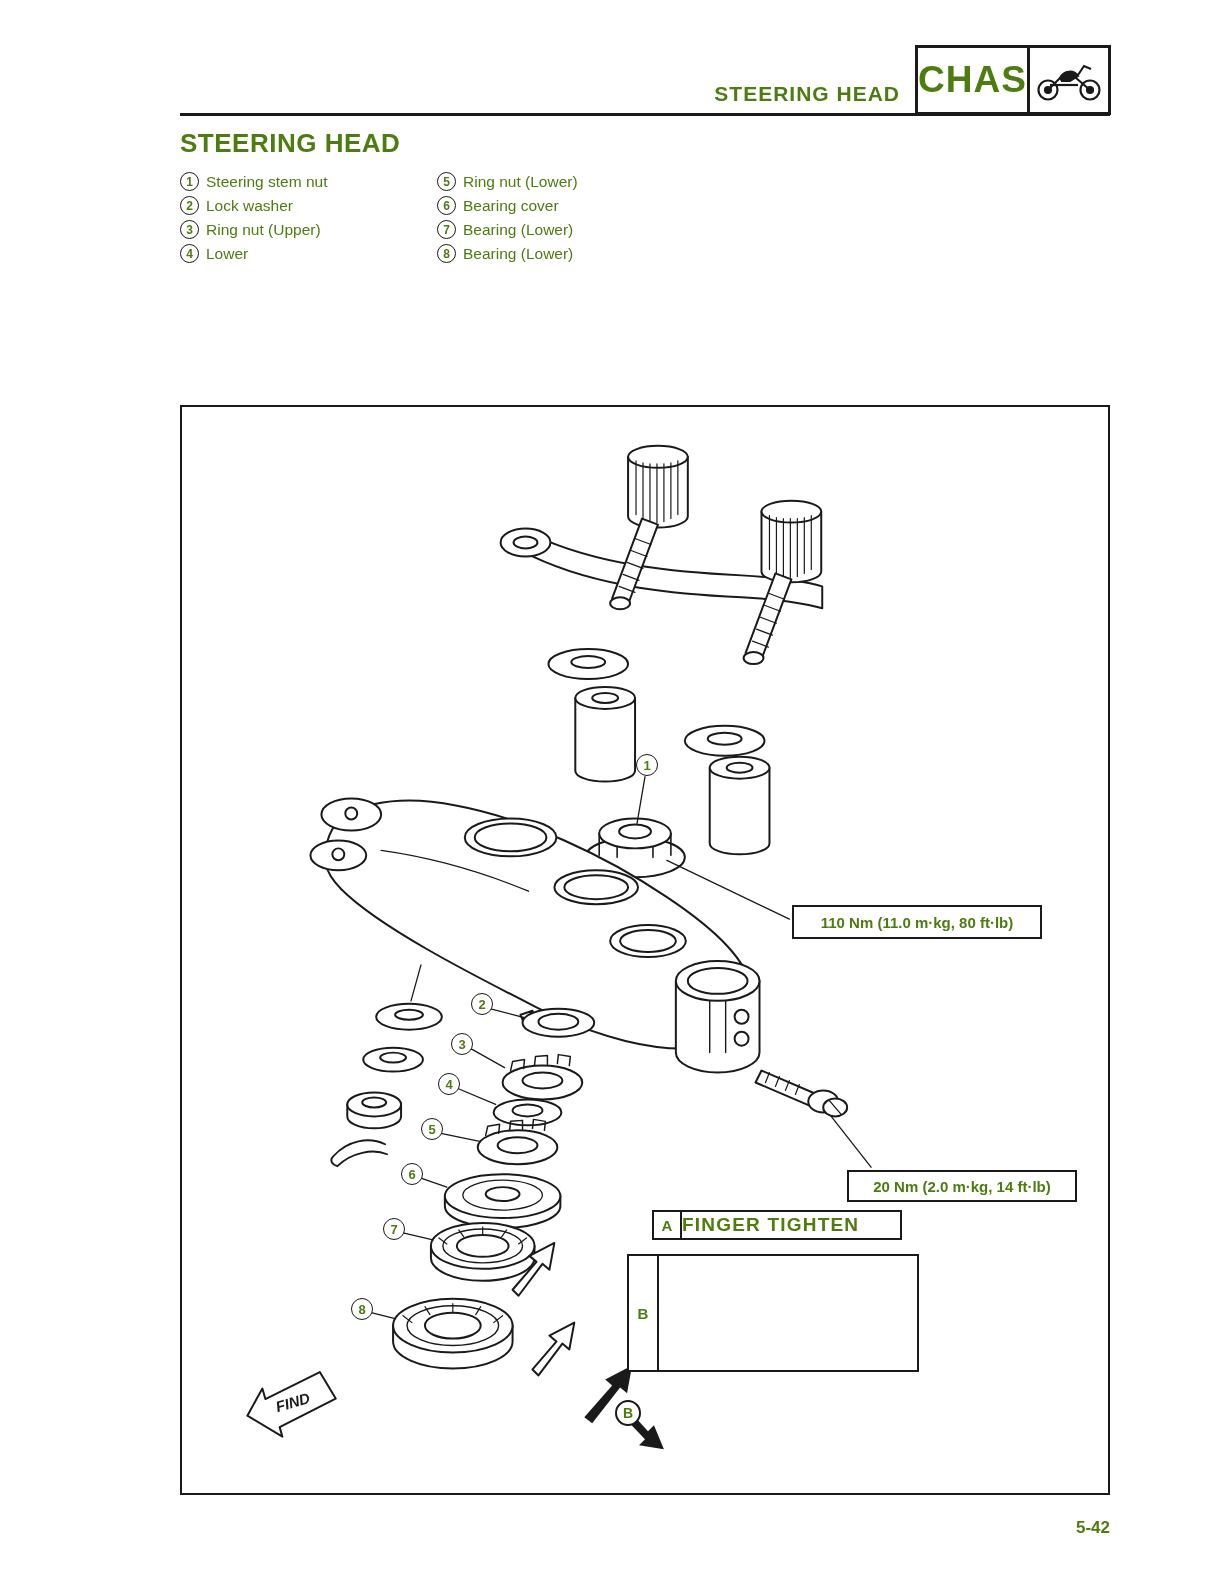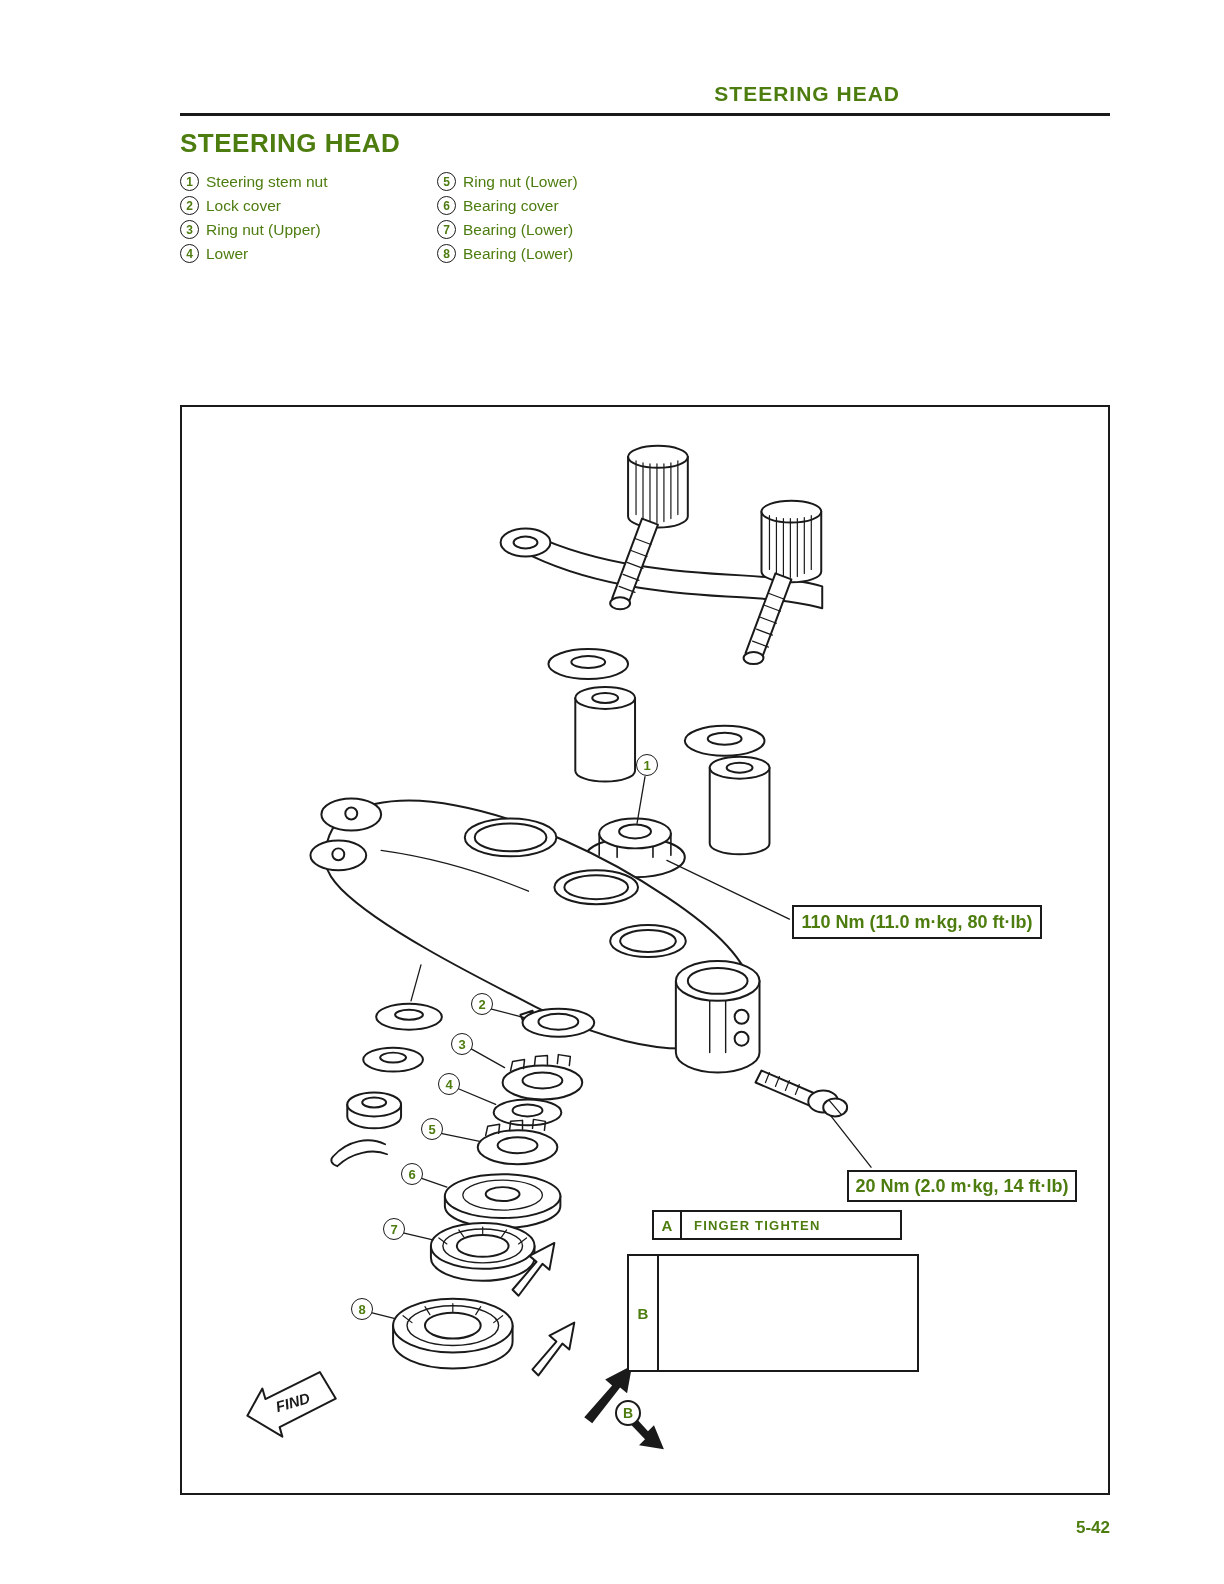--- a/index.html
+++ b/index.html
@@ -54,33 +54,33 @@
   }
   .diagram svg{ position:absolute; left:0; top:0; width:100%; height:100%; }
   .callout{
     position:absolute; width:22px; height:22px; border:1.8px solid #1a1a1a;
     border-radius:50%; background:#fff; display:flex; align-items:center;
     justify-content:center; font-size:13px; font-weight:bold; z-index:3;
   }
   .tq-box{
     position:absolute; border:2px solid #1a1a1a; background:#fff; z-index:3;
     display:flex; align-items:center; justify-content:center;
-    font-size:18px; font-weight:600; white-space:nowrap;
+    font-size:15px; font-weight:600; white-space:nowrap;
   }
   .ab-box{
     position:absolute; border:2px solid #1a1a1a; background:#fff; z-index:3;
     display:flex; align-items:stretch; font-weight:bold;
   }
   .ab-label{
     width:28px; border-right:2px solid #1a1a1a; display:flex;
     align-items:center; justify-content:center; font-size:15px;
   }
   .ab-text{
-    flex:1; display:flex; align-items:center; padding-left:12px;
-    font-size:13px; letter-spacing:1.2px;
+    flex:1; display:flex; align-items:center; 
+    font-size:19px; letter-spacing:1.2px;
   }
   .bb-box{
     position:absolute; border:2px solid #1a1a1a; background:#fff; z-index:3;
     display:flex; align-items:stretch;
   }
   .bb-label{
     width:30px; border-right:2px solid #1a1a1a; display:flex;
     align-items:center; justify-content:center; font-size:15px; font-weight:bold;
   }
   .bb-content{ flex:1; padding:6px 8px; }
@@ -97,33 +97,50 @@
     position:absolute; left:1000px; top:1518px; width:110px;
     text-align:right; font-size:17px; font-weight:bold;
   }
 </style>
 </head>
 <body>
 
 <div class="page">
 
   <div class="running-title">STEERING HEAD</div>
+  <div class="chas-badge">
+    <div class="chas-label">CHAS</div>
+    <div class="chas-icon-cell">
+      <svg width="74" height="46" viewBox="0 0 74 46" aria-hidden="true">
+        <g stroke="#1a1a1a" fill="none" stroke-width="2.2">
+          <circle cx="16" cy="33" r="9.5"></circle>
+          <circle cx="58" cy="33" r="9.5"></circle>
+          <circle cx="16" cy="33" r="3" fill="#1a1a1a"></circle>
+          <circle cx="58" cy="33" r="3" fill="#1a1a1a"></circle>
+          <path d="M16,33 L28,21 L44,21 L58,33"></path>
+          <path d="M28,21 C32,13 42,13 46,19 L38,24 L30,24 Z" fill="#1a1a1a"></path>
+          <path d="M46,18 L52,9 L59,12"></path>
+          <path d="M18,28 L46,28"></path>
+        </g>
+      </svg>
+    </div>
+  </div>
   <div class="header-rule"></div>
 
   <div class="section-title">STEERING HEAD</div>
 
   <div class="parts">
     <div class="pcol c1">
       <div class="prow">
         <span class="cnum">1</span>
         <span>Steering stem nut</span>
       </div>
       <div class="prow">
         <span class="cnum">2</span>
-        <span>Lock cover</span>
+        <span>Lock washer</span>
       </div>
       <div class="prow">
         <span class="cnum">3</span>
         <span>Ring nut (Upper)</span>
       </div>
       <div class="prow">
         <span class="cnum">4</span>
         <span>Lower</span>
       </div>
     </div>

